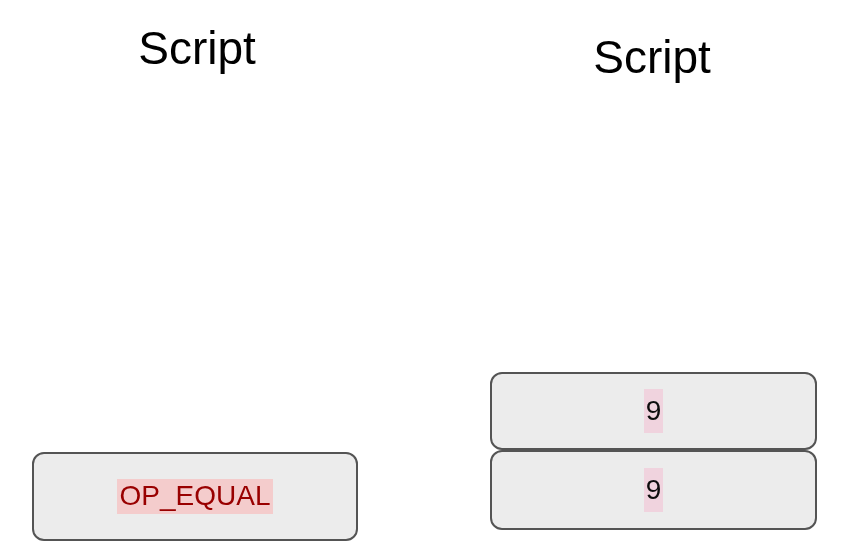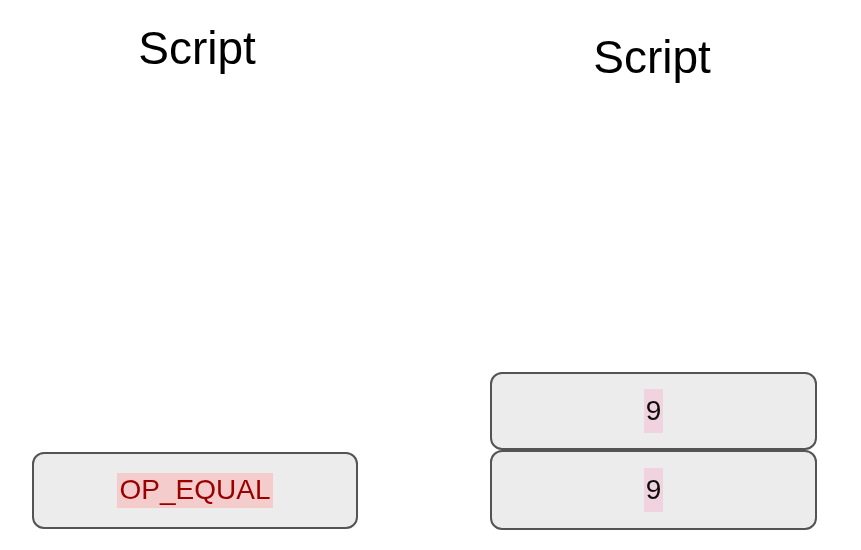--- a/index.html
+++ b/index.html
@@ -31,21 +31,21 @@
     box-sizing: border-box;
     background: #ececec;
     border: 2px solid #545454;
     border-radius: 12px;
     display: flex;
     align-items: center;
     justify-content: center;
   }
   .script-box {
     left: 32px; top: 452px;
-    width: 326px; height: 77px;
+    width: 326px; height: 89px;
   }
   .stack-box-0 {
     left: 490px; top: 372px;
     width: 327px; height: 78px;
   }
   .stack-box-1 {
     left: 490px; top: 450px;
     width: 327px; height: 80px;
   }
   .opcode {

